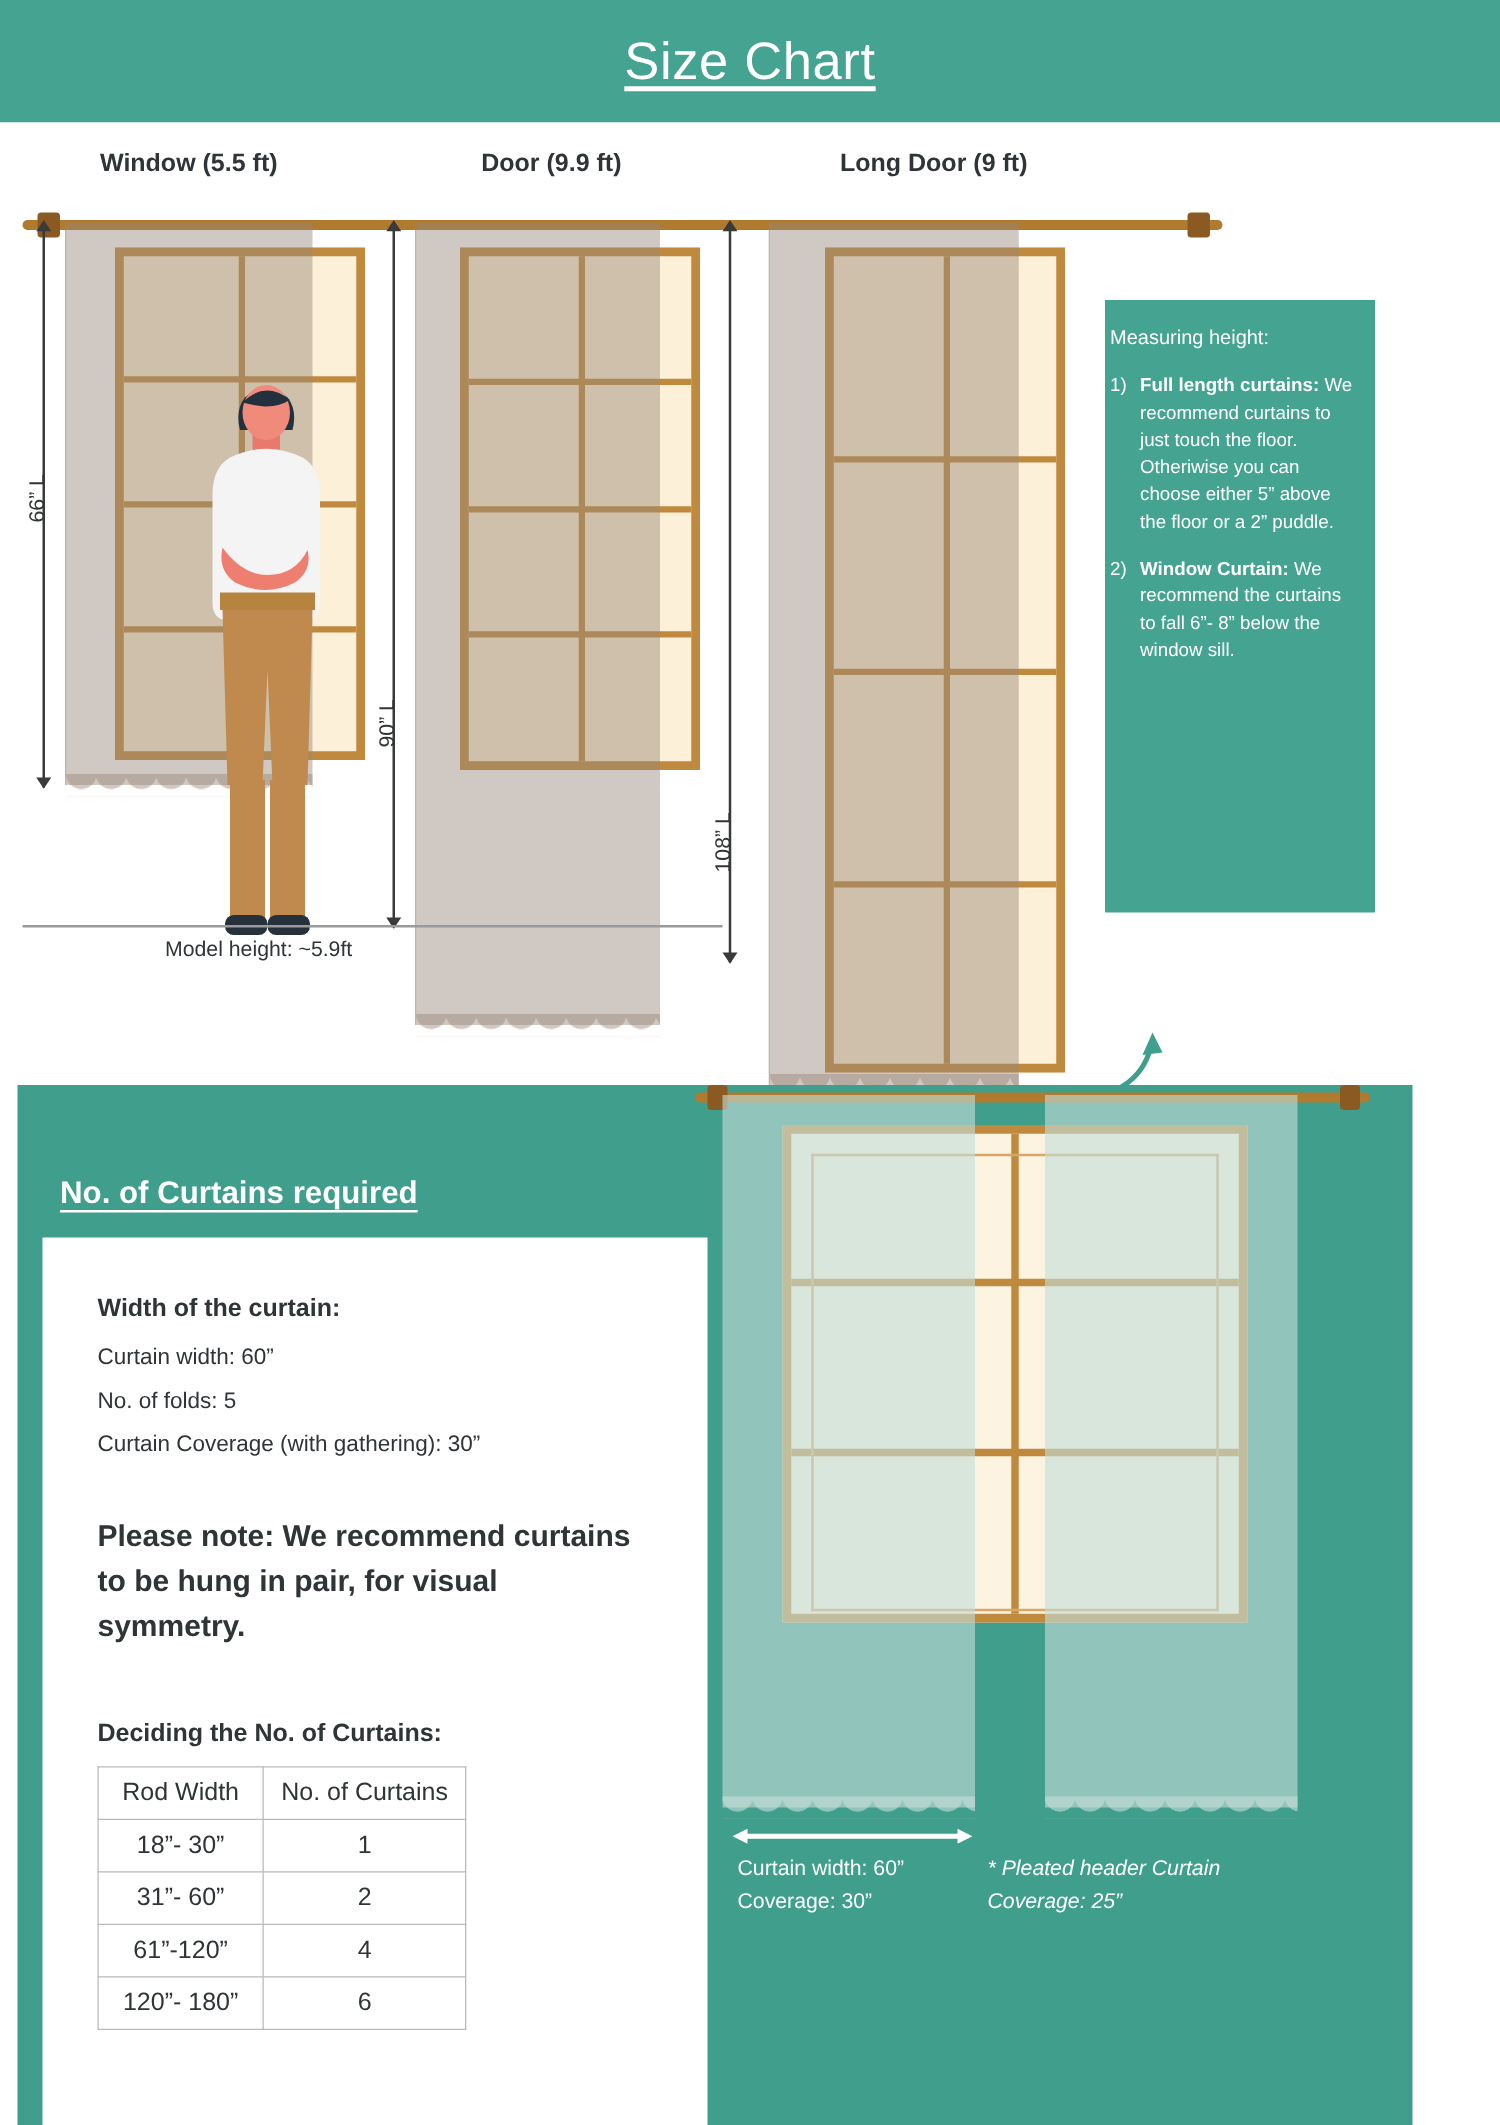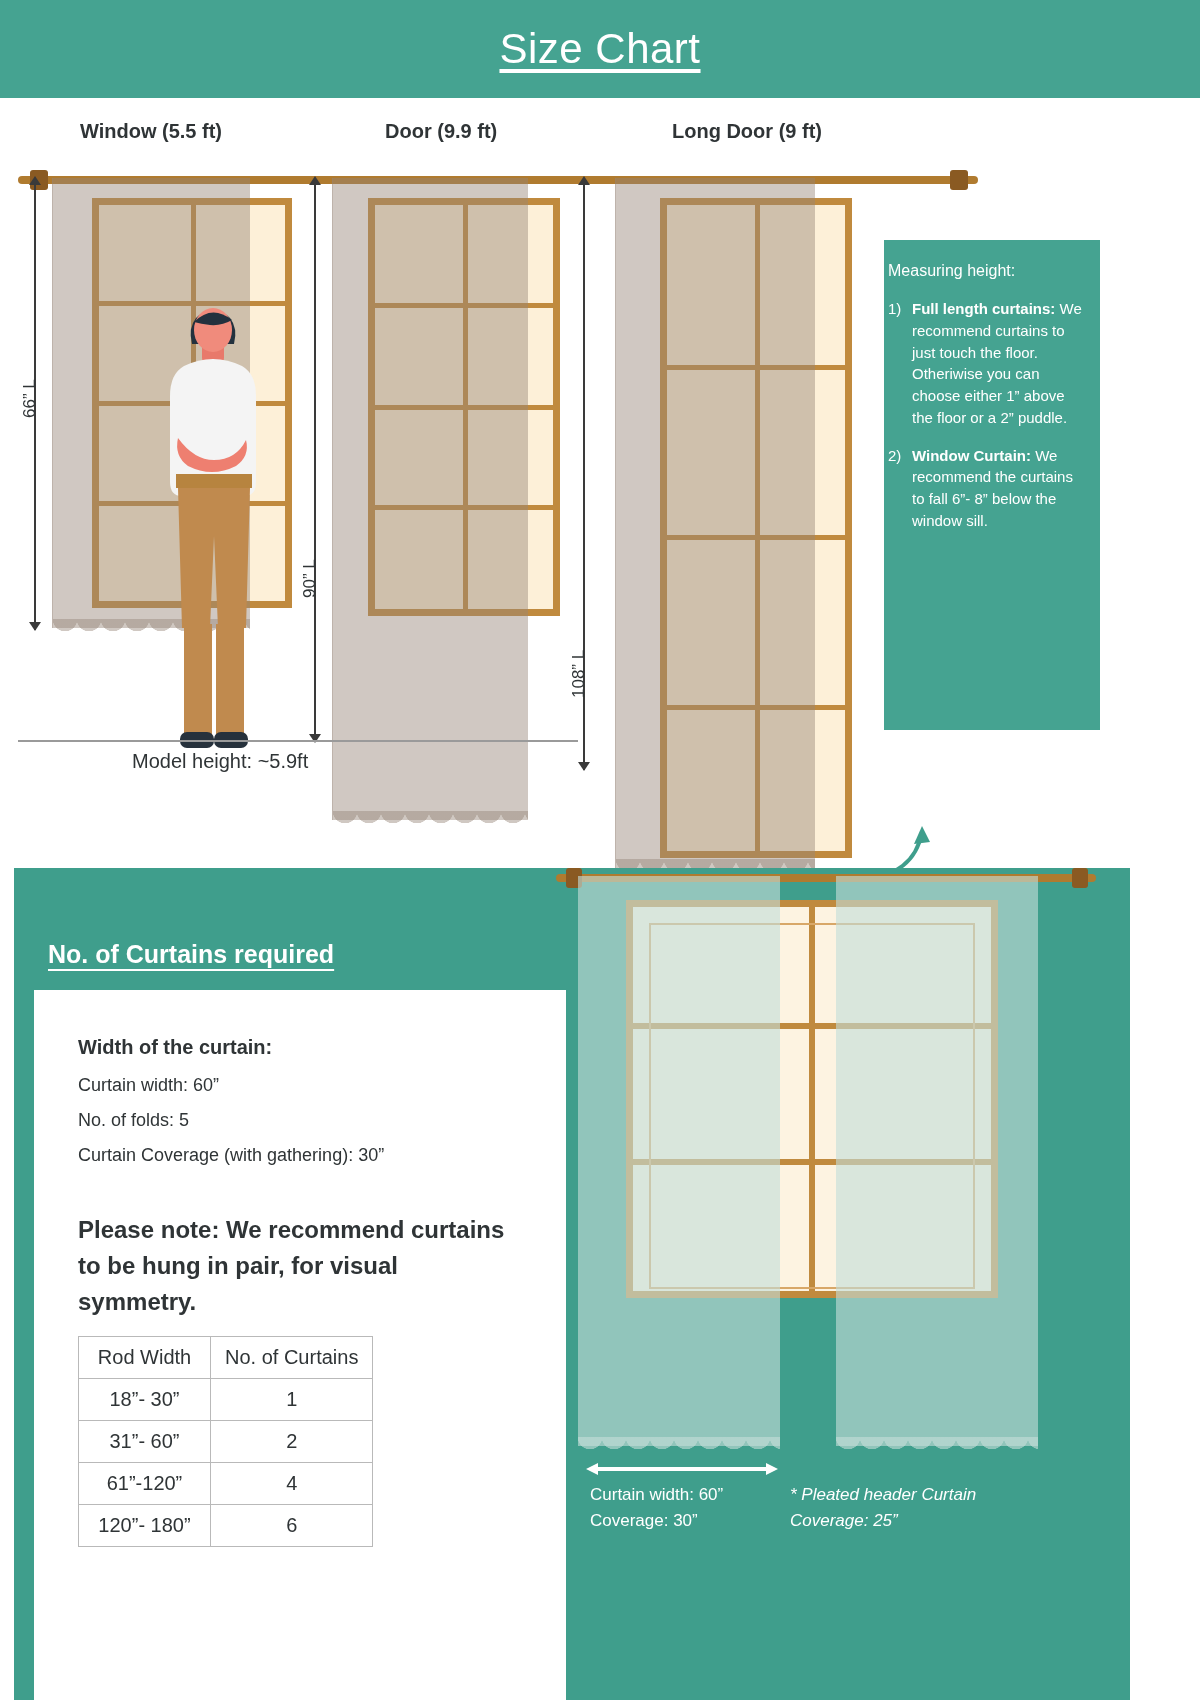--- a/index.html
+++ b/index.html
@@ -82,21 +82,21 @@
   .dim-arrow-dn { border-top:9px solid #3a3a3a; }
   .dim-label {
     position:absolute; font-size:17px; color:#2f3436;
     transform:rotate(-90deg); transform-origin:left top; white-space:nowrap;
   }
 
   .floor-line {
     position:absolute; left:18px; top:642px; width:560px; height:2px; background:#9a9a9a;
   }
   .model-height {
-    position:absolute; left:132px; top:652px; font-size:20px; color:#2f3436;
+    position:absolute; left:132px; top:652px; font-size:17px; color:#2f3436;
   }
 
   
   .info-panel {
     position:absolute; left:884px; top:142px; width:216px; height:490px;
     background:#45a391; color:#ffffff; padding:22px 18px 0 4px;
   }
   .info-panel .ip-head { font-size:16px; margin-bottom:18px; }
   .info-item { display:flex; font-size:15px; line-height:1.45; margin-bottom:16px; }
   .info-item .num { width:24px; flex:none; }
@@ -244,21 +244,21 @@
 
     <div class="floor-line"></div>
     <div class="model-height">Model height: ~5.9ft</div>
 
     <div class="info-panel">
       <div class="ip-head">Measuring height:</div>
 
       <div class="info-item">
         <div class="num">1)</div>
         <div class="txt">
-          <b>Full length curtains:</b><span> We recommend curtains to just touch the floor. Otheriwise you can choose either 1” above the floor or a 2” puddle.</span>
+          <b>Full length curtains:</b><span> We recommend curtains to just touch the floor. Otheriwise you can choose either 5” above the floor or a 2” puddle.</span>
         </div>
       </div>
 
       <div class="info-item">
         <div class="num">2)</div>
         <div class="txt">
           <b>Window Curtain:</b><span> We recommend the curtains to fall 6”- 8” below the window sill.</span>
         </div>
       </div>
     </div>
@@ -272,20 +272,21 @@
   <div class="bottom-section">
     <div class="bs-title">No. of Curtains required</div>
 
     <div class="white-card">
       <div class="wc-inner">
         <p class="wc-h">Width of the curtain:</p>
         <p class="wc-p">Curtain width: 60”</p>
         <p class="wc-p">No. of folds: 5</p>
         <p class="wc-p">Curtain Coverage (with gathering): 30”</p>
         <p class="wc-note">Please note: We recommend curtains to be hung in pair, for visual symmetry.</p>
+        <p class="wc-h2">Deciding the No. of Curtains:</p>
 
         <table class="rodtable">
           <thead>
             <tr>
               <th>Rod Width</th>
               <th>No. of Curtains</th>
             </tr>
           </thead>
           <tbody>
             <tr>

